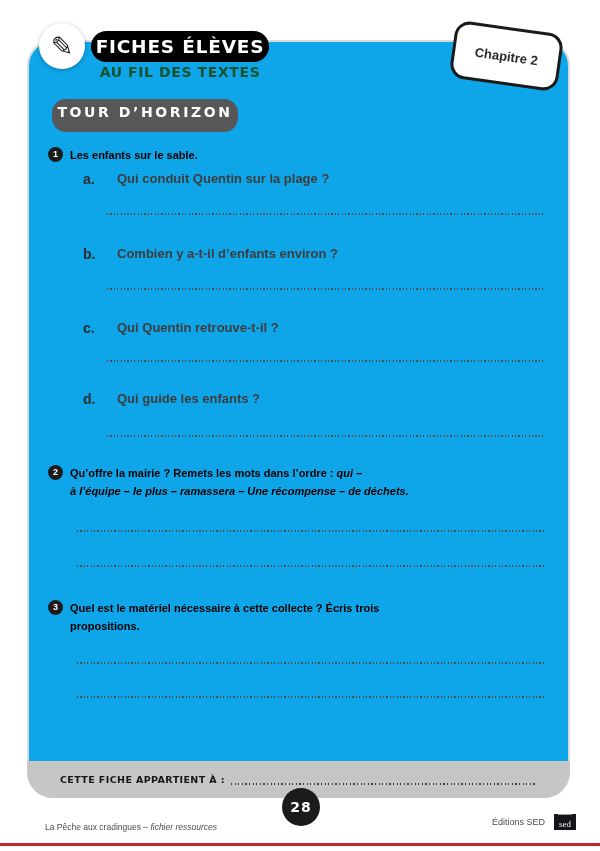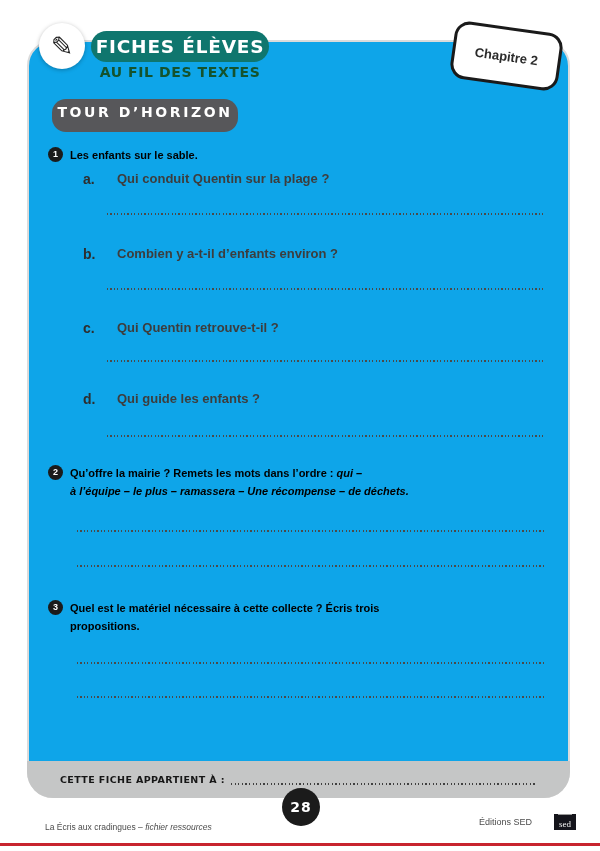--- a/index.html
+++ b/index.html
@@ -21,21 +21,21 @@
 
   
   .pencil-circle{position:absolute;left:39px;top:23px;width:46px;height:46px;border-radius:50%;
         background:#fff;box-shadow:0 1px 4px rgba(0,0,0,.28);z-index:3;
         display:flex;align-items:center;justify-content:center;}
   .pencil-glyph{font-family:"DejaVu Sans",sans-serif;font-size:27px;color:#1d1d1d;line-height:1;
         transform:rotate(0deg);}
 
   
   .title-badge{position:absolute;left:91px;top:31px;width:178px;height:31px;z-index:2;
-        background:#0f766e;border-radius:17px;color:#fff;text-align:center;line-height:31px;
+        background:#000000;border-radius:17px;color:#fff;text-align:center;line-height:31px;
         font-family:"DejaVu Sans",sans-serif;font-weight:bold;font-size:18.5px;letter-spacing:.8px;}
   .subtitle{position:absolute;left:91px;top:64px;width:178px;text-align:center;z-index:2;
         font-family:"DejaVu Sans",sans-serif;font-weight:bold;font-size:14px;letter-spacing:.6px;color:#14532d;}
 
   
   .chapter-box{position:absolute;left:452px;top:27px;width:103px;height:52px;z-index:2;
         background:#fff;border:3.5px solid #1a1a1a;border-radius:15px;transform:rotate(8deg);
         display:flex;align-items:center;justify-content:center;
         font-weight:bold;font-size:13px;color:#2b2b2b;}
 
@@ -58,21 +58,21 @@
   .main-line{left:77px;width:467px;}
   .italic{font-style:italic;margin-top:22px;}
 
   
   .page-circle{position:absolute;left:282px;top:788px;width:38px;height:38px;border-radius:50%;
         background:#1b1b1b;z-index:4;color:#fff;display:flex;align-items:center;justify-content:center;
         font-family:"DejaVu Sans",sans-serif;font-weight:bold;font-size:14px;letter-spacing:1px;}
 
   
   .footer-left{position:absolute;left:45px;top:822px;font-size:8.5px;color:#4c4c4c;}
-  .footer-right{position:absolute;right:24px;top:814px;display:flex;align-items:center;gap:22px;}
+  .footer-right{position:absolute;right:24px;top:814px;display:flex;align-items:center;gap:9px;}
   .footer-right-text{font-size:9px;color:#4c4c4c;}
   .sed-logo{width:22px;height:16px;background:#14141b;display:flex;flex-direction:column;
         align-items:center;justify-content:flex-end;padding-bottom:2px;box-sizing:border-box;}
   .sed-logo .tiny-bar{width:14px;height:3px;border-top:1px solid #9a9a9a;margin-bottom:3px;}
   .sed-logo .sed-text{color:#f2f2f2;font-size:9px;line-height:8px;font-family:"Liberation Serif",serif;}
 
   .red-line{position:absolute;left:0;top:843px;width:600px;height:2.5px;background:#c8242e;}
 </style>
 </head>
 <body>
@@ -139,21 +139,21 @@
     <span class="q-badge">3</span>
     <span class="q-text"><span>Quel est le matériel nécessaire à cette collecte ? Écris trois</span><br><span>propositions.</span></span>
   </div>
   <div class="ans-line main-line" style="top:662px;"></div>
   <div class="ans-line main-line" style="top:696px;"></div>
 
   <div class="page-circle">
     <span>28</span>
   </div>
 
-  <div class="footer-left"><span>La Écris aux cradingues – </span><span class="italic">fichier ressources</span></div>
+  <div class="footer-left"><span>La Pêche aux cradingues – </span><span class="italic">fichier ressources</span></div>
 
   <div class="footer-right">
     <span class="footer-right-text">Éditions SED</span>
     <span class="sed-logo">
       <span class="tiny-bar"></span>
       <span class="sed-text">sed</span>
     </span>
   </div>
 
   <div class="red-line"></div>

